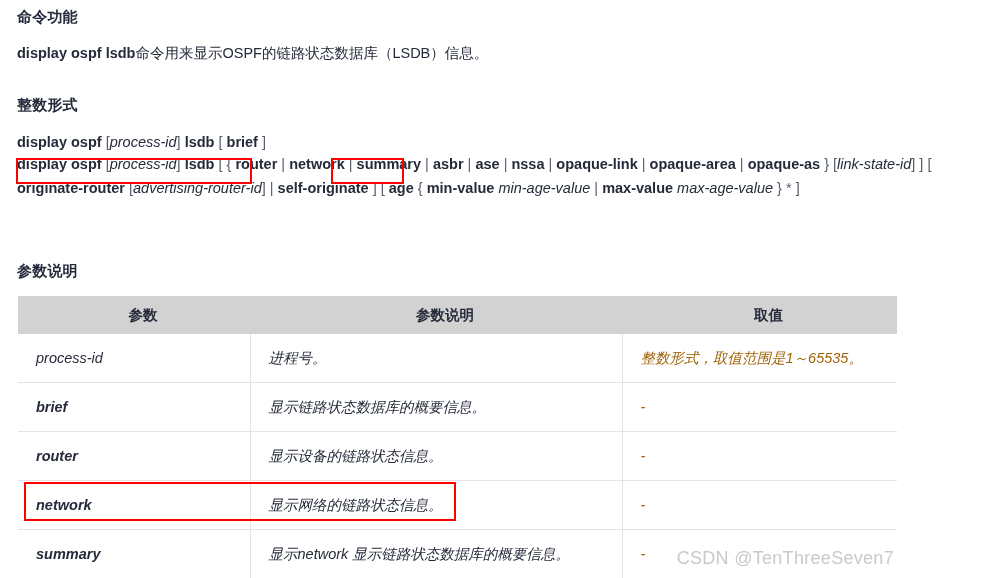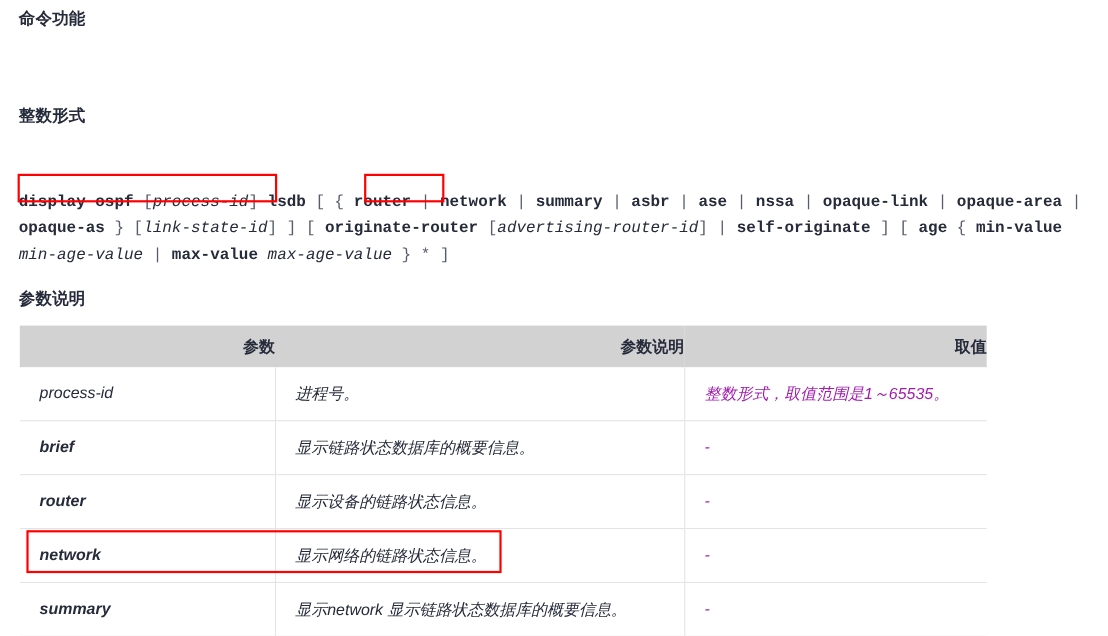--- a/index.html
+++ b/index.html
@@ -54,26 +54,25 @@
     position: absolute;
     left: 17px;
     top: 131px;
     font-size: 14.5px;
     line-height: 22px;
     white-space: nowrap;
   }
   #cmd-full {
     position: absolute;
     left: 17px;
-    top: 172px;
+    top: 152px;
     width: 982px;
     font-size: 14.5px;
     line-height: 24px;
     word-spacing: 0px;
-    font-family: Liberation Mono, monospace;
   }
 
   
   .redbox {
     position: absolute;
     border: 2px solid #ff0000;
     box-sizing: border-box;
     pointer-events: none;
   }
   #redbox-cmd      { left: 16px;  top: 158px; width: 236px; height: 26px; }
@@ -91,64 +90,73 @@
     font-size: 14.5px;
   }
   #params-table col.c1 { width: 232px; }
   #params-table col.c2 { width: 372px; }
   #params-table col.c3 { width: 275px; }
 
   #params-table th {
     background: #d2d2d2;
     color: #252b3a;
     font-weight: bold;
-    text-align: right;
+    text-align: center;
     height: 38px;
     padding: 0 0 0 18px;
     font-size: 14.5px;
     border: none;
   }
   #params-table td {
     height: 48px;
     padding: 0 10px 0 18px;
     vertical-align: middle;
     color: #252b3a;
     border-bottom: 1px solid #e4e4e4;
     border-right: 1px solid #e4e4e4;
     background: #ffffff;
     font-style: italic;
   }
   #params-table td:last-child { border-right: none; }
   #params-table tr td:first-child { border-left: none; }
   #params-table .cell-param { font-weight: bold; }
   #params-table .cell-param.italic { font-weight: normal; font-style: italic; }
-  #params-table .cell-value { color: #a21caf; }
+  #params-table .cell-value { color: #a16207; }
 
   
   #watermark {
     position: absolute;
     right: 14px;
     top: 548px;
     font-size: 18px;
     color: #c9c9c9;
     font-family: "Liberation Sans", "DejaVu Sans", sans-serif;
     letter-spacing: 0.3px;
     white-space: nowrap;
   }
 </style>
 </head>
 <body>
 
 <div class="page">
 
   <div class="sec-title" id="h-function">命令功能</div>
 
+  <div class="para" id="p-function">
+    <b class="kw">display ospf lsdb</b><span>命令用来显示OSPF的链路状态数据库（LSDB）信息。</span>
+  </div>
 
   <div class="sec-title" id="h-format">整数形式</div>
 
+  <div id="cmd-simple">
+    <b class="kw">display ospf</b>
+    <span class="delim">[</span><i class="var">process-id</i><span class="delim">]</span>
+    <b class="kw">lsdb</b>
+    <span class="delim">[</span> <b class="kw">brief</b> <span class="delim">]</span>
+  </div>
 
   <div id="cmd-full">
     <b class="kw">display ospf</b>
     <span class="delim">[</span><i class="var">process-id</i><span class="delim">]</span>
     <b class="kw">lsdb</b>
     <span class="delim">[</span>
     <span class="delim">{</span>
     <b class="kw">router</b>
     <span class="delim">|</span>
     <b class="kw">network</b>
@@ -230,14 +238,15 @@
       <tr>
         <td class="cell-param">summary</td>
         <td>显示network 显示链路状态数据库的概要信息。</td>
         <td class="cell-value">-</td>
       </tr>
     </tbody>
   </table>
 
   <div class="redbox" id="redbox-row"></div>
 
+  <div id="watermark">CSDN @TenThreeSeven7</div>
 
 </div>
 
 </body></html>

